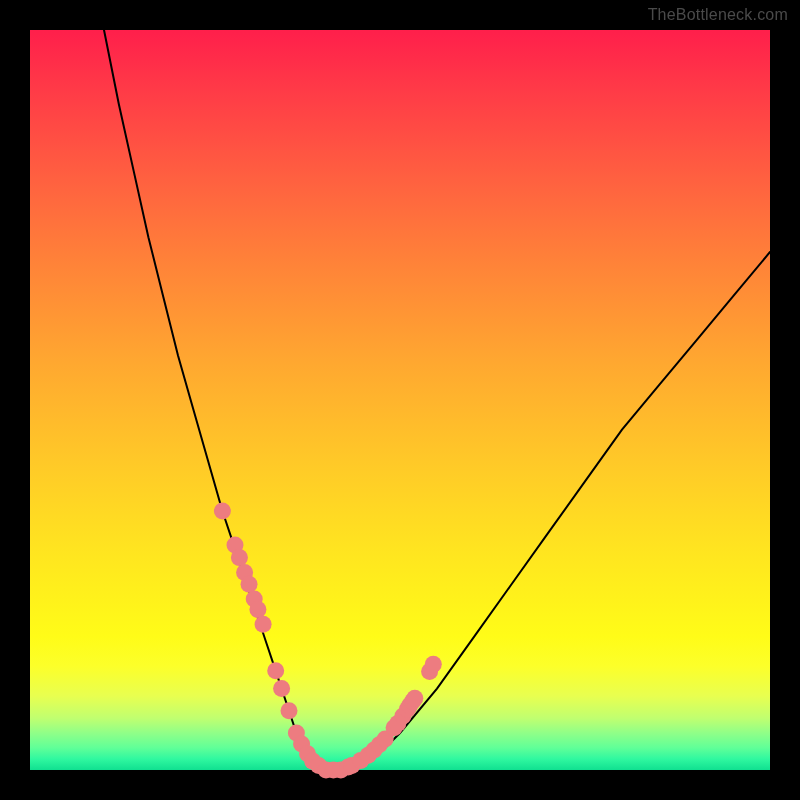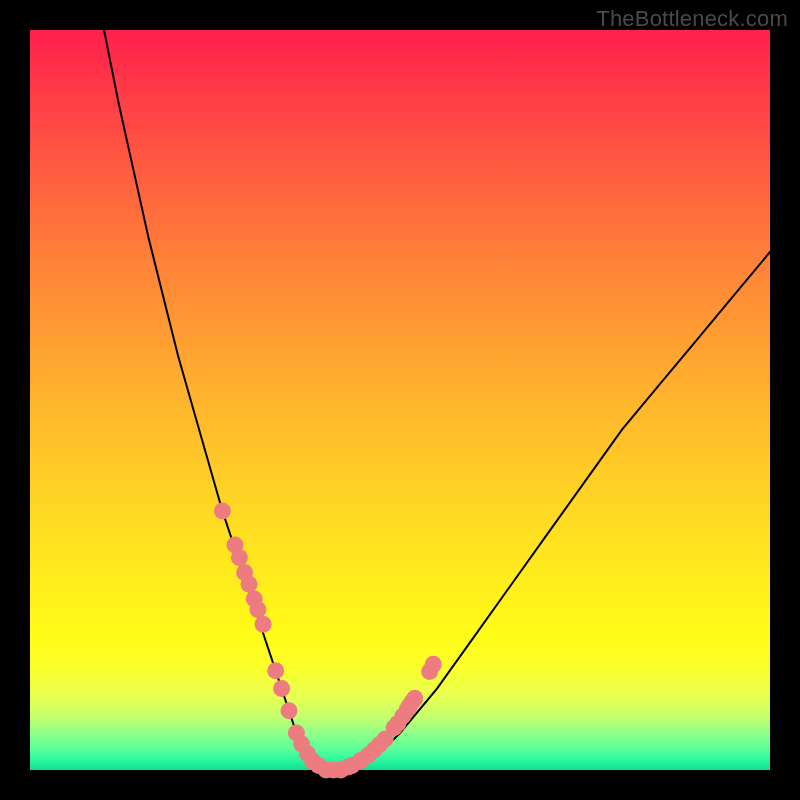--- a/index.html
+++ b/index.html
@@ -35,21 +35,21 @@
       #60ff98 97%,
       #30f8a0 98.5%,
       #10e090 100%
     );
   }
   .watermark {
     position: absolute;
     top: 6px;
     right: 12px;
     color: #4a4a4a;
-    font-size: 22px;
+    font-size: 16px;
     letter-spacing: 0.2px;
     font-weight: 400;
     font-family: Arial, Helvetica, sans-serif;
   }
   svg.plot {
     position: absolute;
     left: 0;
     top: 0;
     width: 740px;
     height: 740px;

